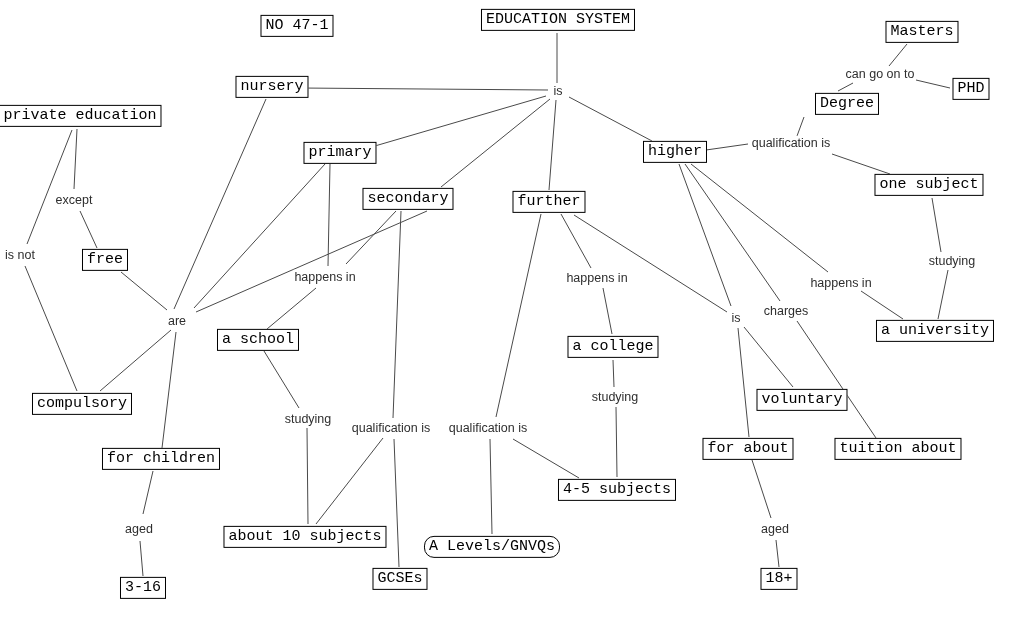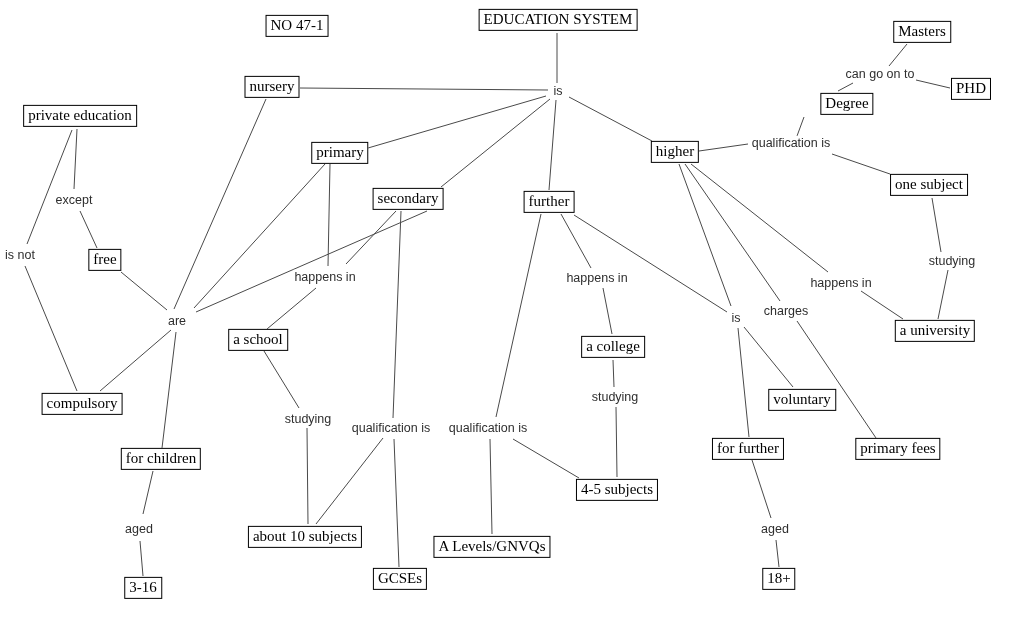--- a/index.html
+++ b/index.html
@@ -14,21 +14,21 @@
   .node{
     position:absolute;
     transform:translate(-50%,-50%);
     white-space:nowrap;
     line-height:1.15;
   }
   .node.box{
     border:1px solid var(--box-border,#000);
     background:var(--box-fill,#fff);
     padding:1px 4px 2px 4px;
-    font-family:Liberation Serif, serif;
+    font-family:Liberation Mono, monospace;
     font-size:15px;
     color:var(--box-text,#000);
   }
   .node.text{
     font-family:"Liberation Sans","DejaVu Sans",sans-serif;
     font-size:12.5px;
     color:var(--label-text,#2e2e2e);
     background:#fff;
     padding:0 1px;
   }
@@ -103,25 +103,25 @@
       <div class="node box" style="left: 549px; top: 202px;">further</div>
       <div class="node box" style="left: 675px; top: 152px;">higher</div>
       <div class="node box" style="left: 80px; top: 116px;">private education</div>
       <div class="node box" style="left: 105px; top: 260px;">free</div>
       <div class="node box" style="left: 258px; top: 340px; text-align: right;">a school</div>
       <div class="node box" style="left: 613px; top: 347px;">a college</div>
       <div class="node box" style="left: 935px; top: 331px;">a university</div>
       <div class="node box" style="left: 82px; top: 404px;">compulsory</div>
       <div class="node box" style="left: 802px; top: 400px;">voluntary</div>
       <div class="node box" style="left: 161px; top: 459px;">for children</div>
-      <div class="node box" style="left: 748px; top: 449px;">for further</div>
-      <div class="node box" style="left: 898px; top: 449px;">primary fees</div>
+      <div class="node box" style="left: 748px; top: 449px;">for about</div>
+      <div class="node box" style="left: 898px; top: 449px;">tuition about</div>
       <div class="node box" style="left: 617px; top: 490px;">4-5 subjects</div>
       <div class="node box" style="left: 305px; top: 537px;">about 10 subjects</div>
-      <div class="node box" style="left: 492px; top: 547px;">A Levels/GNVQs</div>
+      <div class="node box" style="left: 492px; top: 547px; border-radius: 10px;">A Levels/GNVQs</div>
       <div class="node box" style="left: 400px; top: 579px;">GCSEs</div>
       <div class="node box" style="left: 143px; top: 588px;">3-16</div>
       <div class="node box" style="left: 779px; top: 579px;">18+</div>
       <div class="node text" style="left: 558px; top: 91px;">is</div>
       <div class="node text" style="left: 880px; top: 74px;">can go on to</div>
       <div class="node text" style="left: 791px; top: 143px;">qualification is</div>
       <div class="node text" style="left: 74px; top: 200px;">except</div>
       <div class="node text" style="left: 20px; top: 255px;">is not</div>
       <div class="node text" style="left: 177px; top: 321px;">are</div>
       <div class="node text" style="left: 325px; top: 277px;">happens in</div>

